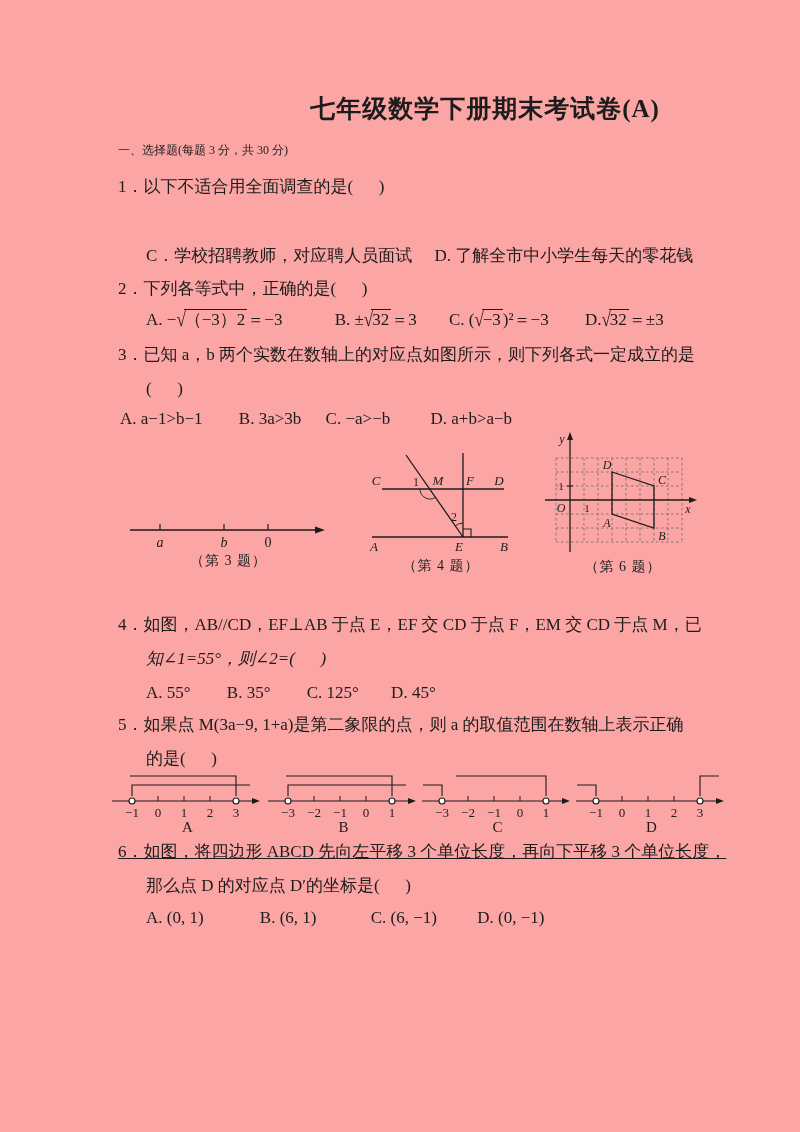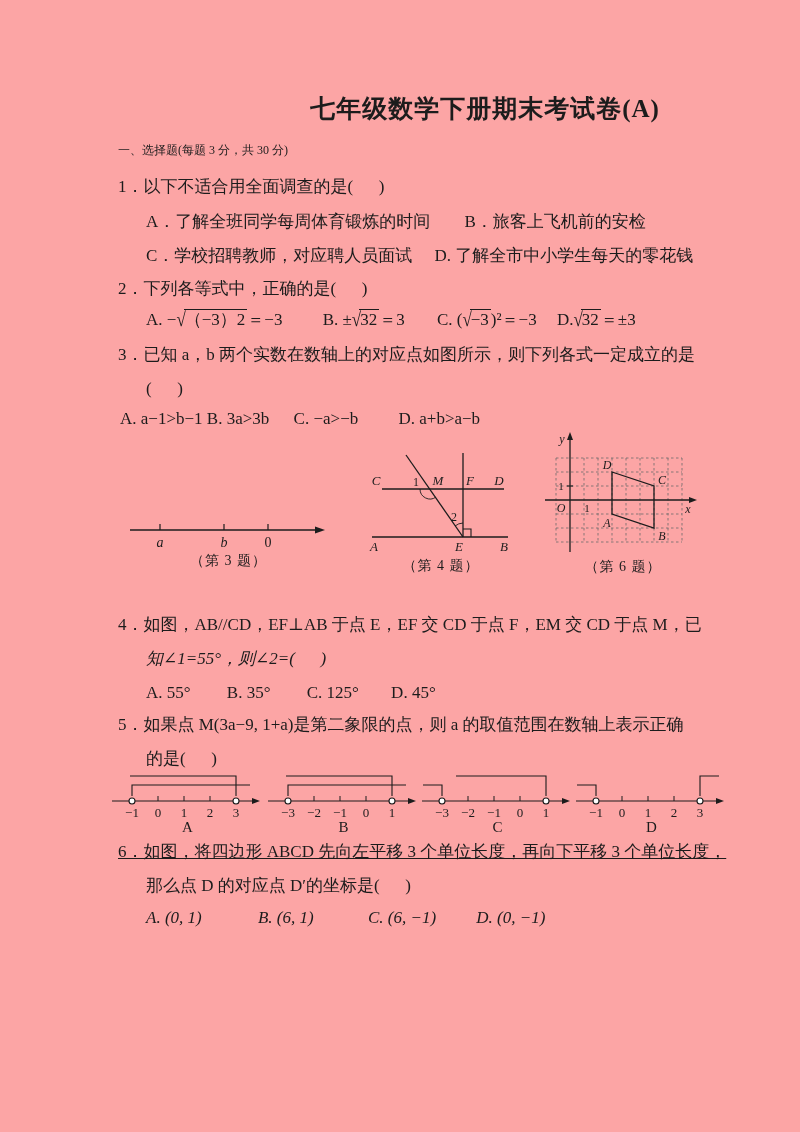--- a/index.html
+++ b/index.html
@@ -28,42 +28,38 @@
 </head>
 <body>
 
 <div class="page">
 
   <h1 class="title">七年级数学下册期末考试卷(A)</h1>
 
   <div class="ln" style="top:143px;left:118px;font-size:12px;">一、选择题(每题 3 分，共 30 分)</div>
 
   <div class="ln" style="top:176px;left:118px;">1．以下不适合用全面调查的是(&nbsp;&nbsp;&nbsp;&nbsp;&nbsp;&nbsp;)</div>
-  <div class="ln" style="top:211px;left:146px;">
-    <span class="opt">A．了解全班同学每周体育锻炼的时间</span>
-    <span class="opt" style="margin-left:30px;">B．旅客上飞机前的安检</span>
-  </div>
   <div class="ln" style="top:245px;left:146px;">
     <span class="opt">C．学校招聘教师，对应聘人员面试</span>
     <span class="opt" style="margin-left:18px;">D. 了解全市中小学生每天的零花钱</span>
   </div>
 
   <div class="ln" style="top:278px;left:118px;">2．下列各等式中，正确的是(&nbsp;&nbsp;&nbsp;&nbsp;&nbsp;&nbsp;)</div>
   <div class="ln" style="top:309px;left:146px;">
     <span class="opt"><span>A.&nbsp;−</span><span class="sqrt-sign">√</span><span class="radicand">（−3）2</span><span>＝−3</span></span>
-    <span class="opt" style="margin-left:36px;"><span>B.&nbsp;±</span><span class="sqrt-sign">√</span><span class="radicand">32</span><span>＝3</span></span>
+    <span class="opt" style="margin-left:48px;"><span>B.&nbsp;±</span><span class="sqrt-sign">√</span><span class="radicand">32</span><span>＝3</span></span>
     <span class="opt" style="margin-left:28px;"><span>C.&nbsp;(</span><span class="sqrt-sign">√</span><span class="radicand">−3</span><span>)²＝−3</span></span>
-    <span class="opt" style="margin-left:16px;"><span>D.</span><span class="sqrt-sign">√</span><span class="radicand">32</span><span>＝±3</span></span>
+    <span class="opt" style="margin-left:32px;"><span>D.</span><span class="sqrt-sign">√</span><span class="radicand">32</span><span>＝±3</span></span>
   </div>
 
   <div class="ln" style="top:344px;left:118px;">3．已知 a，b 两个实数在数轴上的对应点如图所示，则下列各式一定成立的是</div>
   <div class="ln" style="top:378px;left:146px;">(&nbsp;&nbsp;&nbsp;&nbsp;&nbsp;&nbsp;)</div>
   <div class="ln" style="top:408px;left:120px;">
     <span class="opt">A.&nbsp;a−1&gt;b−1</span>
-    <span class="opt" style="margin-left:0;">B.&nbsp;3a&gt;3b</span>
+    <span class="opt" style="margin-left:32px;">B.&nbsp;3a&gt;3b</span>
     <span class="opt" style="margin-left:20px;">C.&nbsp;−a&gt;−b</span>
     <span class="opt" style="margin-left:36px;">D.&nbsp;a+b&gt;a−b</span>
   </div>
 
   <div class="fig" style="left:126px;top:502px;width:205px;">
     <svg width="205" height="48" viewBox="0 0 205 48">
       <line x1="4" y1="28" x2="190" y2="28" stroke="#1c1c1c" stroke-width="1.3"></line>
       <polygon points="189,24.5 199,28 189,31.5" fill="#1c1c1c"></polygon>
       <line x1="34" y1="22" x2="34" y2="28" stroke="#1c1c1c" stroke-width="1.2"></line>
       <line x1="98" y1="22" x2="98" y2="28" stroke="#1c1c1c" stroke-width="1.2"></line>
@@ -222,20 +218,20 @@
       <text x="48" y="52" font-size="13" text-anchor="middle">0</text>
       <text x="74" y="52" font-size="13" text-anchor="middle">1</text>
       <text x="100" y="52" font-size="13" text-anchor="middle">2</text>
       <text x="126" y="52" font-size="13" text-anchor="middle">3</text>
     </svg>
     <div class="q5label">D</div>
   </div>
 
   <div class="ln" style="top:841px;left:118px;text-decoration:underline;">6．如图，将四边形 ABCD 先向左平移 3 个单位长度，再向下平移 3 个单位长度，</div>
   <div class="ln" style="top:875px;left:146px;">那么点 D 的对应点 D′的坐标是(&nbsp;&nbsp;&nbsp;&nbsp;&nbsp;&nbsp;)</div>
-  <div class="ln" style="top:907px;left:146px;font-style:italic;">
+  <div class="ln" style="top:907px;left:146px;">
     <span class="opt">A.&nbsp;(0, 1)</span>
     <span class="opt" style="margin-left:52px;">B.&nbsp;(6, 1)</span>
     <span class="opt" style="margin-left:50px;">C.&nbsp;(6, −1)</span>
     <span class="opt" style="margin-left:36px;">D.&nbsp;(0, −1)</span>
   </div>
 
 </div>
 
 </body></html>

